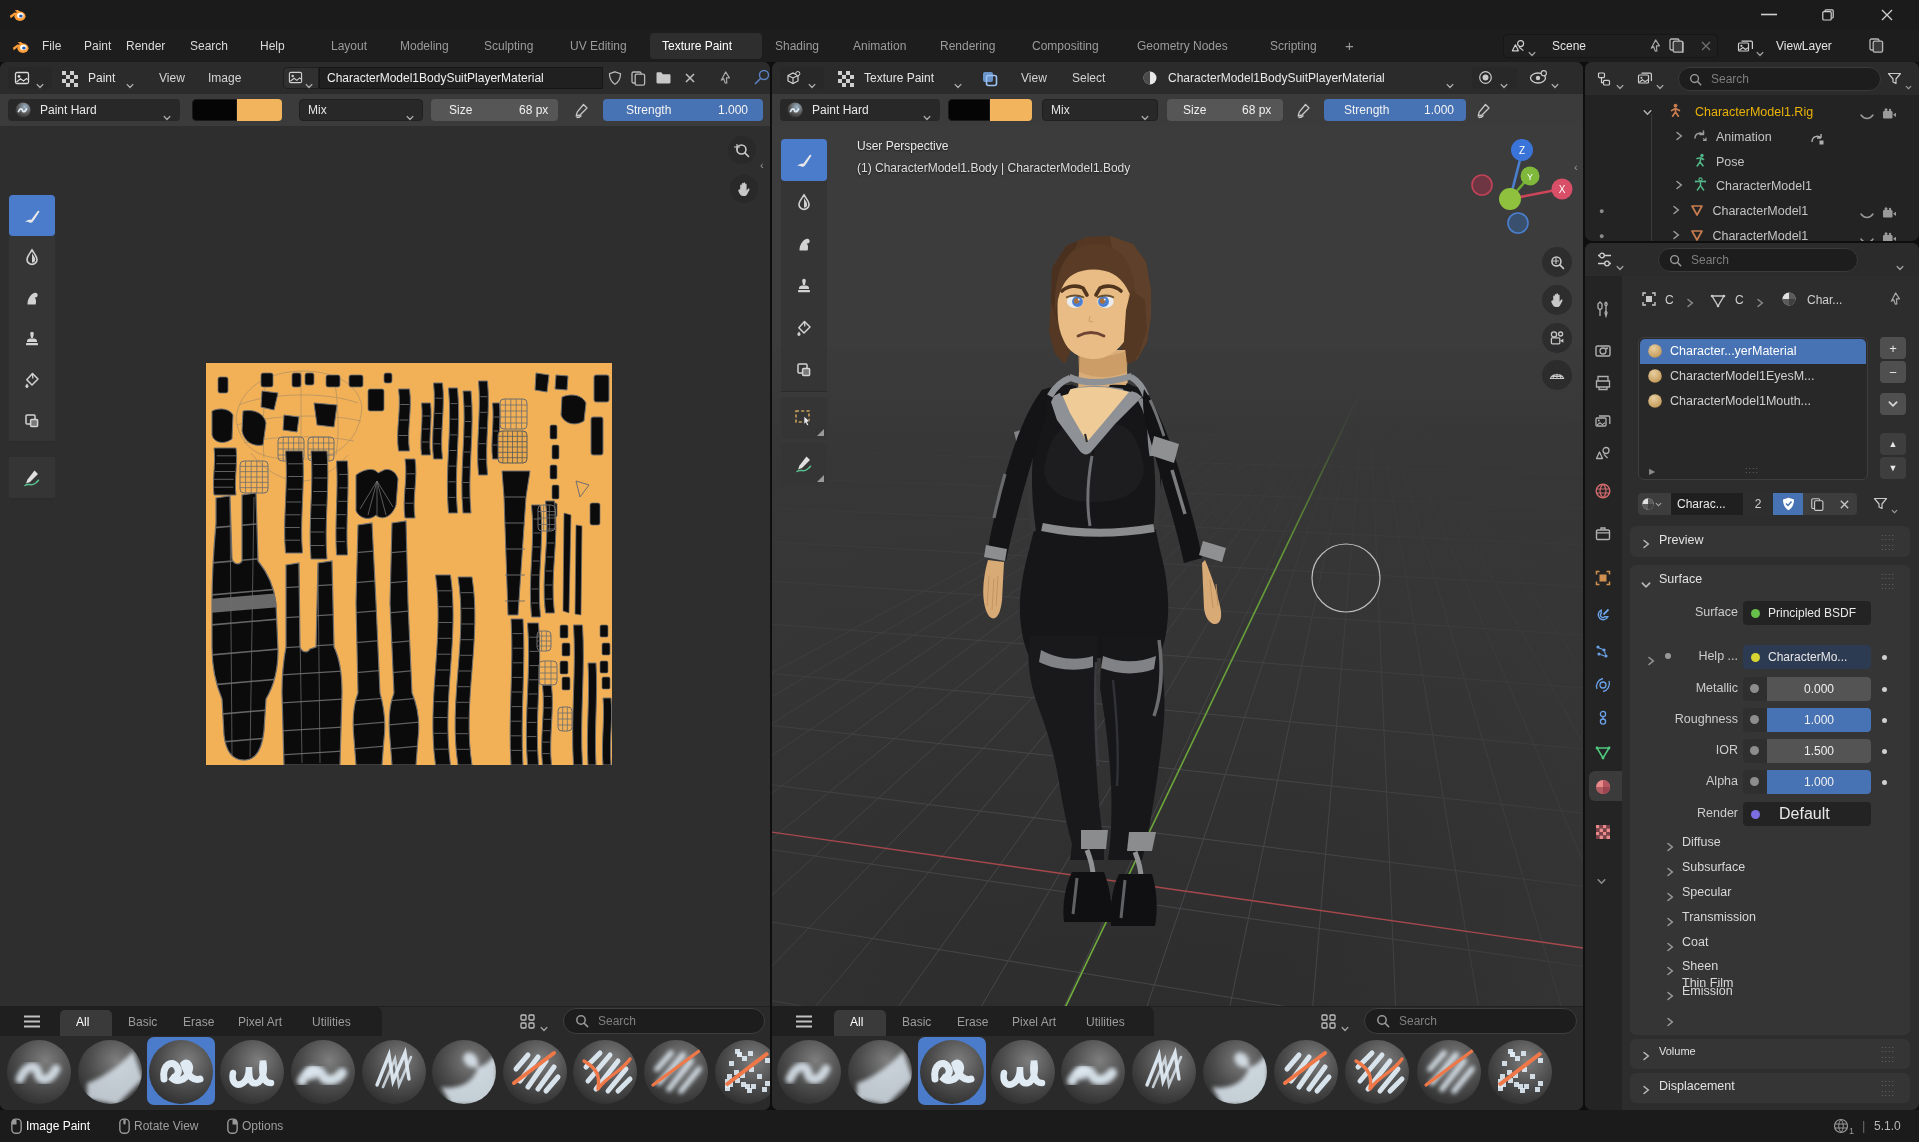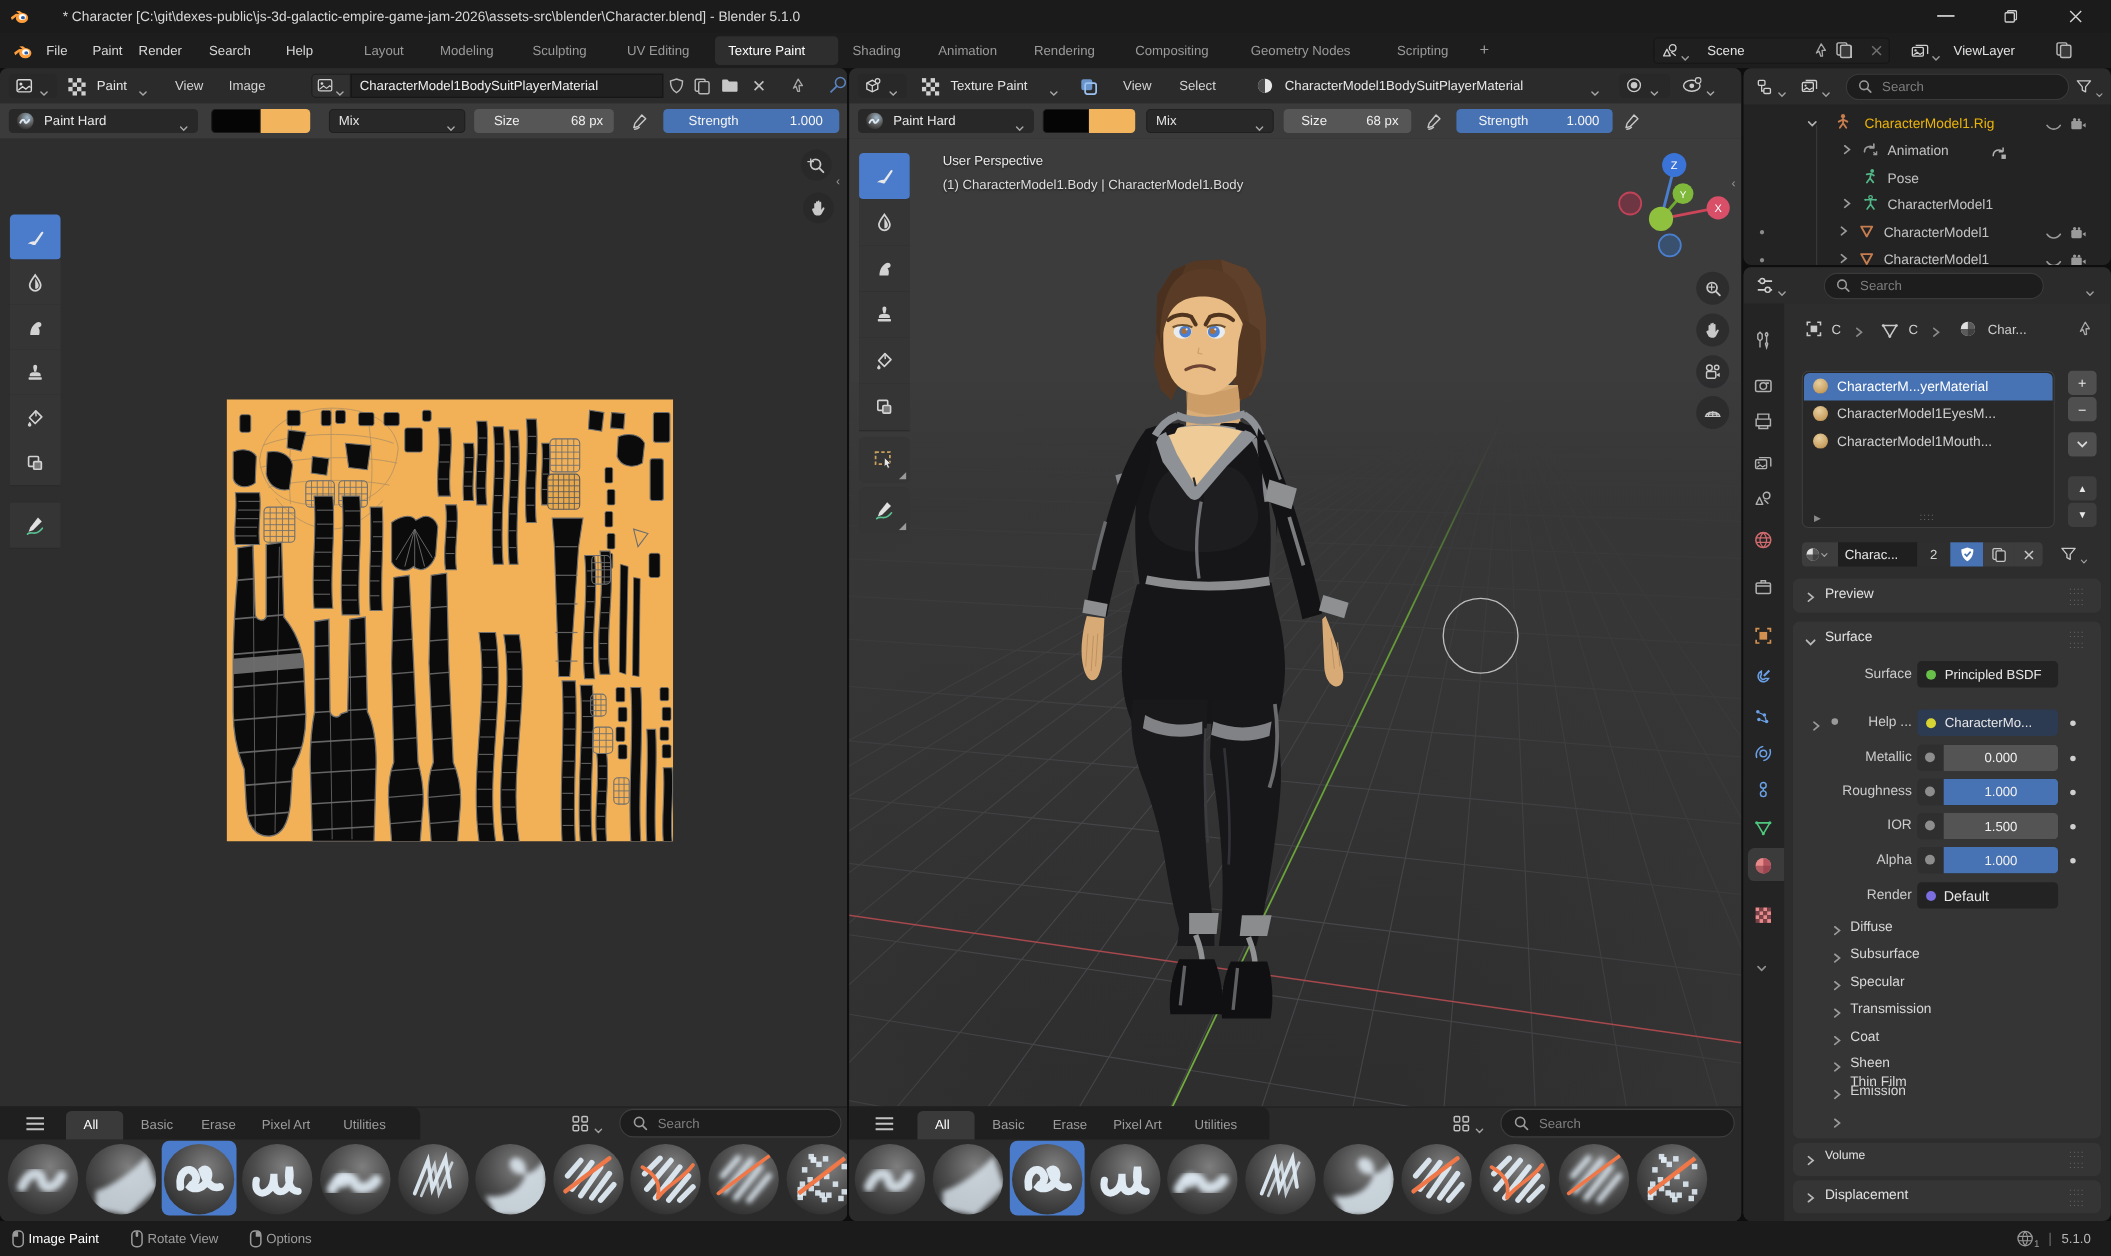--- a/index.html
+++ b/index.html
@@ -10,21 +10,20 @@
 </style></head><body>
 
 <div class="a" style="left:0;top:0;width:1919px;height:30px;background:#1b1b1b;">
   <div class="a" style="left:9px;top:6px;"><svg width="18" height="18" viewBox="0 0 20 20">
     <path d="M2,13.5 L9.5,7.5 L6,7.2 L1,10.8 Z" fill="#ff9f3b"></path>
     <path d="M6.2,4.8 L13,10 L16,9 L9.8,4.4 Z" fill="#ff9f3b"></path>
     <ellipse cx="12.2" cy="11.4" rx="6.2" ry="5.2" fill="#ff9f3b"></ellipse>
     <ellipse cx="12.6" cy="10.6" rx="3.6" ry="3" fill="#fff"></ellipse>
     <ellipse cx="13.2" cy="11.2" rx="2" ry="1.7" fill="#2a5ca8"></ellipse>
       </svg></div>
-  <div class="a txt" style="left:57px;top:8px;color:#d8d8d8;font-size:12.5px;">* Character [C:\git\dexes-public\js-3d-galactic-empire-game-jam-2026\assets-src\blender\Character.blend] - Blender 5.1.0</div>
   <svg class="a" style="left:1761px;top:13px;" width="16" height="3" viewBox="0 0 16 3">
       <rect width="16" height="1.6" y="0.7" fill="#d0d0d0"></rect>
     </svg>
   <svg class="a" style="left:1822px;top:9px;" width="12" height="12" viewBox="0 0 12 12">
       <rect x="0.8" y="2.6" width="8.4" height="8.4" rx="1" fill="none" stroke="#d0d0d0" stroke-width="1.2"></rect>
       <path d="M3,2.6 L3,1.8 C3,1.2 3.4,0.8 4,0.8 L10.2,0.8 C10.8,0.8 11.2,1.2 11.2,1.8 L11.2,8 C11.2,8.6 10.8,9 10.2,9 L9.4,9" fill="none" stroke="#d0d0d0" stroke-width="1.2"></path>
     </svg>
   <svg class="a" style="left:1880px;top:8px;" width="14" height="14" viewBox="0 0 14 14">
       <path d="M2,2 L12,12 M12,2 L2,12" stroke="#d0d0d0" stroke-width="1.3"></path>
     </svg>
@@ -1710,21 +1709,21 @@
     <div class="a" style="left:62px;top:100px;"><svg width="16" height="16" viewBox="0 0 16 16">
         <defs>
           <radialGradient id="ms1" cx="0.4" cy="0.3" r="0.9">
             <stop offset="0" stop-color="#e8cfa0"></stop>
             <stop offset="0.7" stop-color="#c8a060"></stop>
             <stop offset="1" stop-color="#8a6a3a"></stop>
           </radialGradient>
         </defs>
         <circle cx="8" cy="8" r="6.8" fill="url(#ms1)"></circle>
       </svg></div>
-    <div class="a txt" style="left:85px;top:101px;color:#ffffff;font-size:12.5px;">CharacterM...yerMaterial</div>
+    <div class="a txt" style="left:85px;top:101px;color:#ffffff;font-size:12.5px;">Character...yerMaterial</div>
     <div class="a" style="left:62px;top:125px;"><svg width="16" height="16" viewBox="0 0 16 16">
         <defs>
           <radialGradient id="ms2" cx="0.4" cy="0.3" r="0.9">
             <stop offset="0" stop-color="#e8cfa0"></stop>
             <stop offset="0.7" stop-color="#c8a060"></stop>
             <stop offset="1" stop-color="#8a6a3a"></stop>
           </radialGradient>
         </defs>
         <circle cx="8" cy="8" r="6.8" fill="url(#ms2)"></circle>
       </svg></div>
@@ -1843,21 +1842,21 @@
     <div class="plabel" style="left:0px;top:531px;width:153px;">Alpha</div>
     <div class="a" style="left:158px;top:527px;width:128px;height:24px;background:#2f2f2f;border-radius:4px;overflow:hidden;">
       <div style="position:absolute;left:24px;top:0;width:104px;height:24px;background:#4772b3;"></div>
       <span style="position:absolute;left:7px;top:7px;width:9px;height:9px;border-radius:50%;background:#8d8d8d;"></span>
       <span style="position:absolute;left:24px;top:0;width:104px;text-align:center;line-height:24px;color:#f0f0f0;font-size:12px;">1.000</span>
     </div>
     <div class="a" style="left:297px;top:537px;width:5px;height:5px;border-radius:50%;background:#cfcfcf;"></div>
     <div class="plabel" style="left:0px;top:563px;width:153px;">Render</div>
     <div class="a" style="left:158px;top:559px;width:128px;height:24px;background:#232323;border-radius:4px;display:flex;align-items:center;">
       <span style="width:9px;height:9px;border-radius:50%;background:#7a6ee0;margin-left:8px;"></span>
-      <span style="color:#e8e8e8;font-size:13px;margin-left:7px;">Default</span>
+      <span style="color:#e8e8e8;font-size:16px;margin-left:19px;">Default</span>
     </div>
     <div class="a" style="left:81px;top:595px;"><svg width="8" height="10" viewBox="0 0 8 10">
         <path d="M2,1.5 L6.3,5 L2,8.5" stroke="#9a9a9a" stroke-width="1.5" fill="none" stroke-linecap="round"></path>
       </svg></div>
     <div class="a txt" style="left:97px;top:592px;color:#d8d8d8;font-size:12.5px;">Diffuse</div>
     <div class="a" style="left:81px;top:620px;"><svg width="8" height="10" viewBox="0 0 8 10">
         <path d="M2,1.5 L6.3,5 L2,8.5" stroke="#9a9a9a" stroke-width="1.5" fill="none" stroke-linecap="round"></path>
       </svg></div>
     <div class="a txt" style="left:97px;top:617px;color:#d8d8d8;font-size:12.5px;">Subsurface</div>
     <div class="a" style="left:81px;top:645px;"><svg width="8" height="10" viewBox="0 0 8 10">

